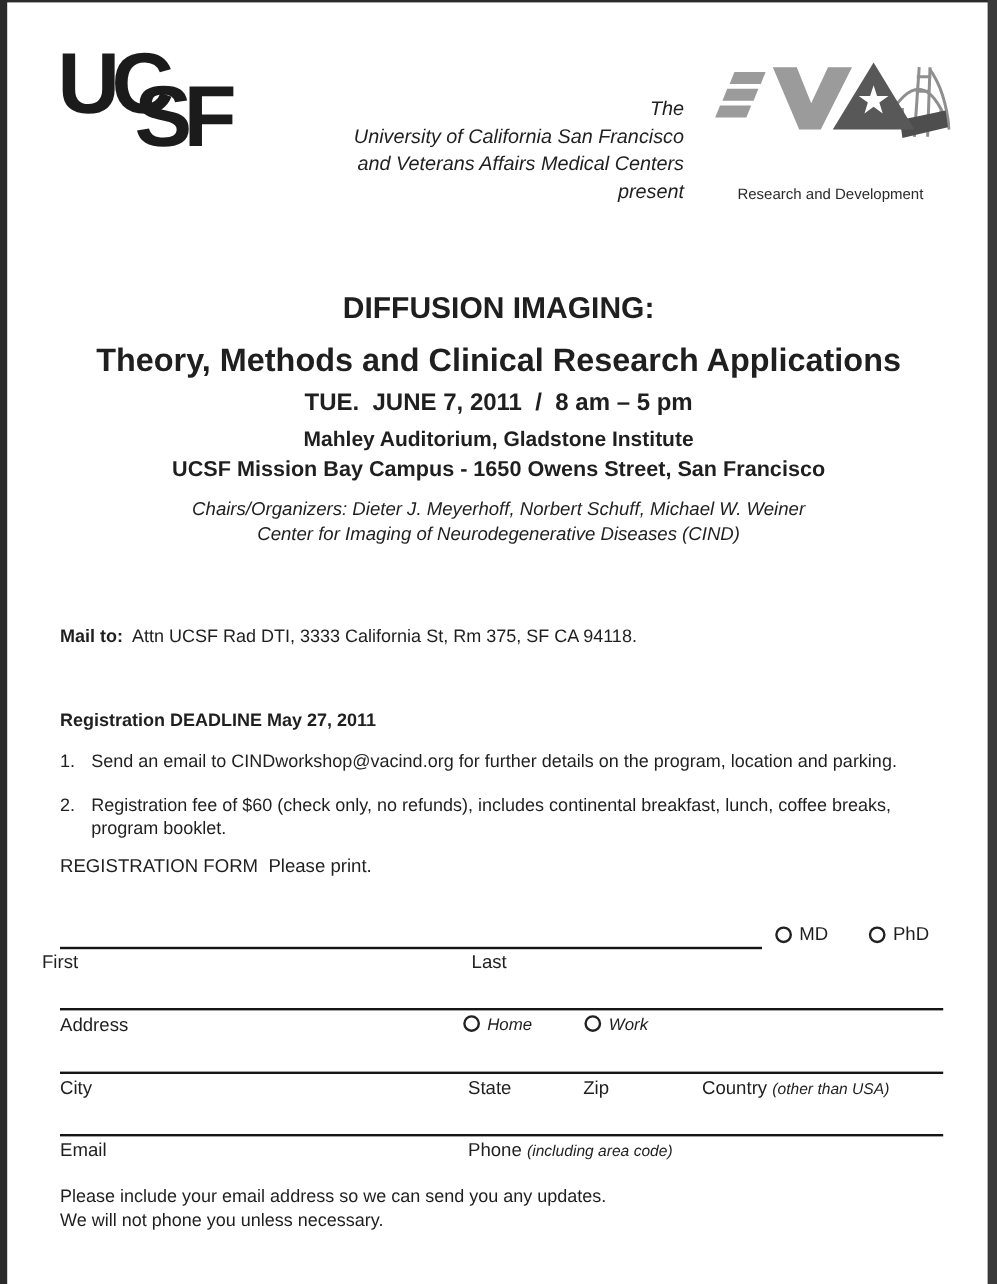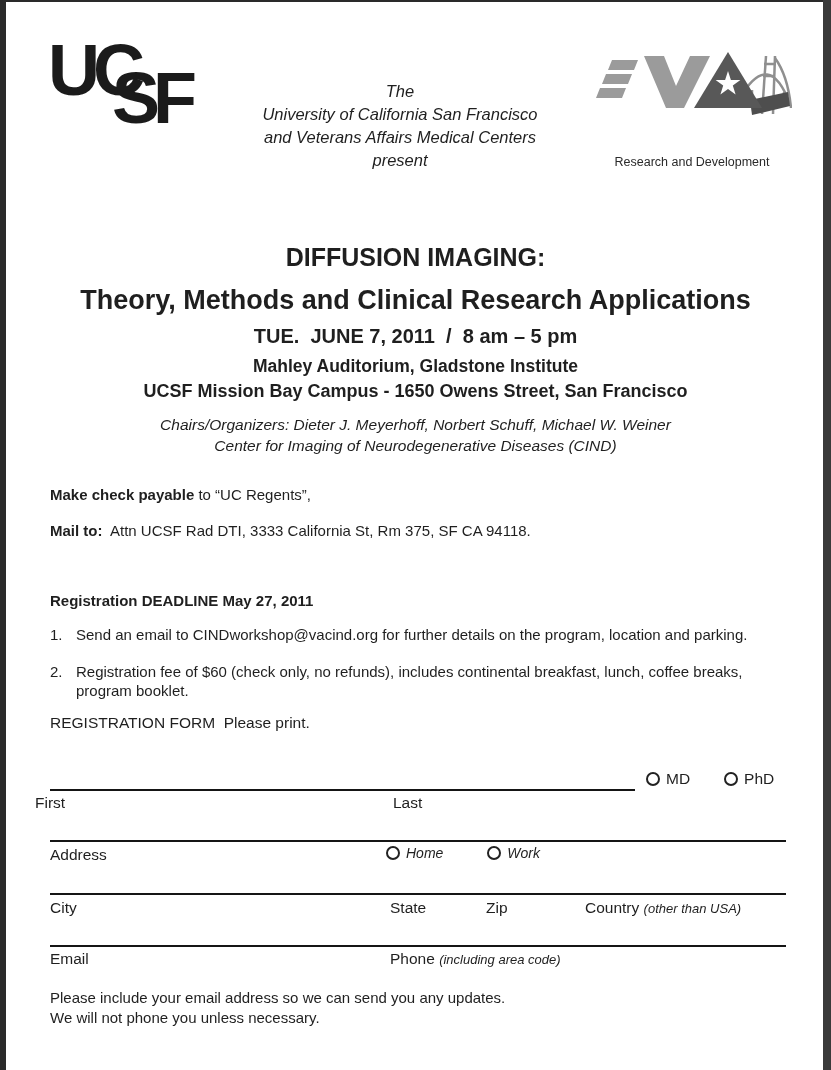--- a/index.html
+++ b/index.html
@@ -13,21 +13,21 @@
 
   
   .ucsf-logo{position:absolute;left:48px;top:34px;width:175px;height:95px;}
   .ucsf-logo .uc,.ucsf-logo .sf{position:absolute;font-weight:bold;font-size:72px;line-height:1;
         letter-spacing:-7px;color:#1b1b1b;}
   .ucsf-logo .uc{left:0;top:0;}
   .ucsf-logo .sf{left:64px;top:28px;text-align:right;}
   .dept{position:absolute;left:47px;top:121px;font-size:13.5px;line-height:16px;}
 
   
-  .presents{position:absolute;left:230px;top:80px;width:340px;text-align:center;
+  .presents{position:absolute;left:230px;top:80px;width:340px;text-align:right;
         font-style:italic;font-size:16.5px;line-height:23px;}
 
   
   .va{position:absolute;left:592px;top:46px;width:200px;text-align:center;}
   .va svg{display:block;}
   .va-caption{font-size:12.5px;margin-top:17px;color:#2a2a2a;}
 
   
   .title-block{position:absolute;left:0;top:243px;width:831px;text-align:center;font-weight:bold;}
   .t1{font-size:25px;margin-bottom:13px;}
@@ -131,23 +131,20 @@
     <div class="t3 pre">TUE.  JUNE 7, 2011  /  8 am – 5 pm</div>
     <div class="t4">Mahley Auditorium, Gladstone Institute</div>
     <div class="t5">UCSF Mission Bay Campus - 1650 Owens Street, San Francisco</div>
   </div>
 
   <div class="chairs">
     <div>Chairs/Organizers: Dieter J. Meyerhoff, Norbert Schuff, Michael W. Weiner</div>
     <div>Center for Imaging of Neurodegenerative Diseases (CIND)</div>
   </div>
 
-  <div class="pay1">
-    <b>Make check payable</b><span class="pre"> to “UC Regents”,</span>
-  </div>
   <div class="pay2">
     <b>Mail to:</b><span class="pre">  Attn UCSF Rad DTI, 3333 California St, Rm 375, SF CA 94118.</span>
   </div>
 
   <div class="deadline">Registration DEADLINE May 27, 2011</div>
 
   <div class="li li1">
     <span class="num">1.</span>
     <span>Send an email to CINDworkshop@vacind.org for further details on the program, location and parking.</span>
   </div>

